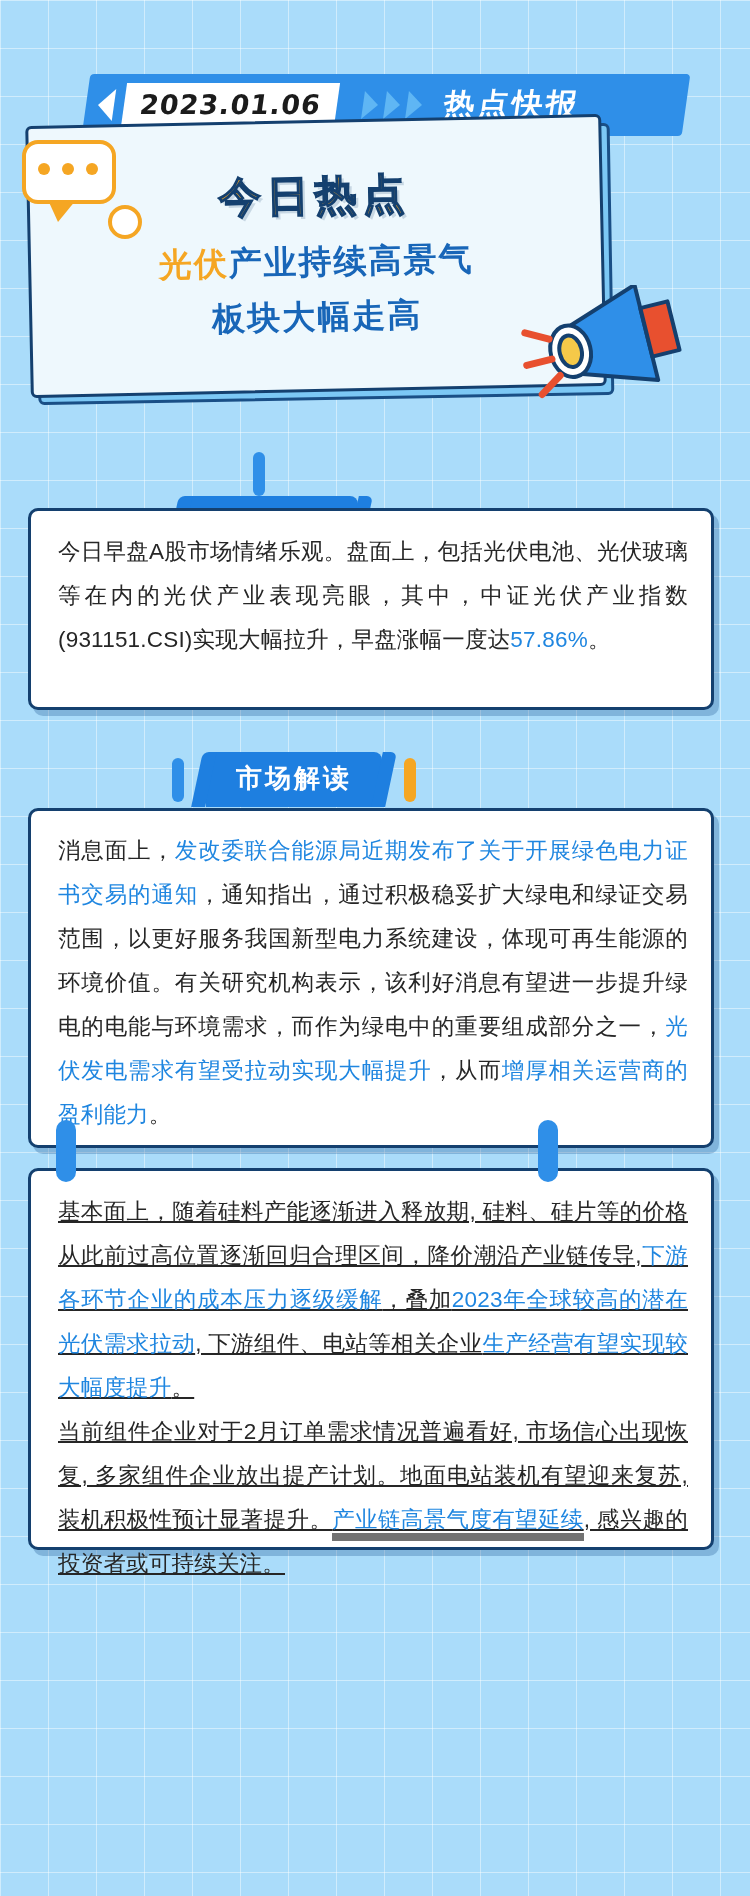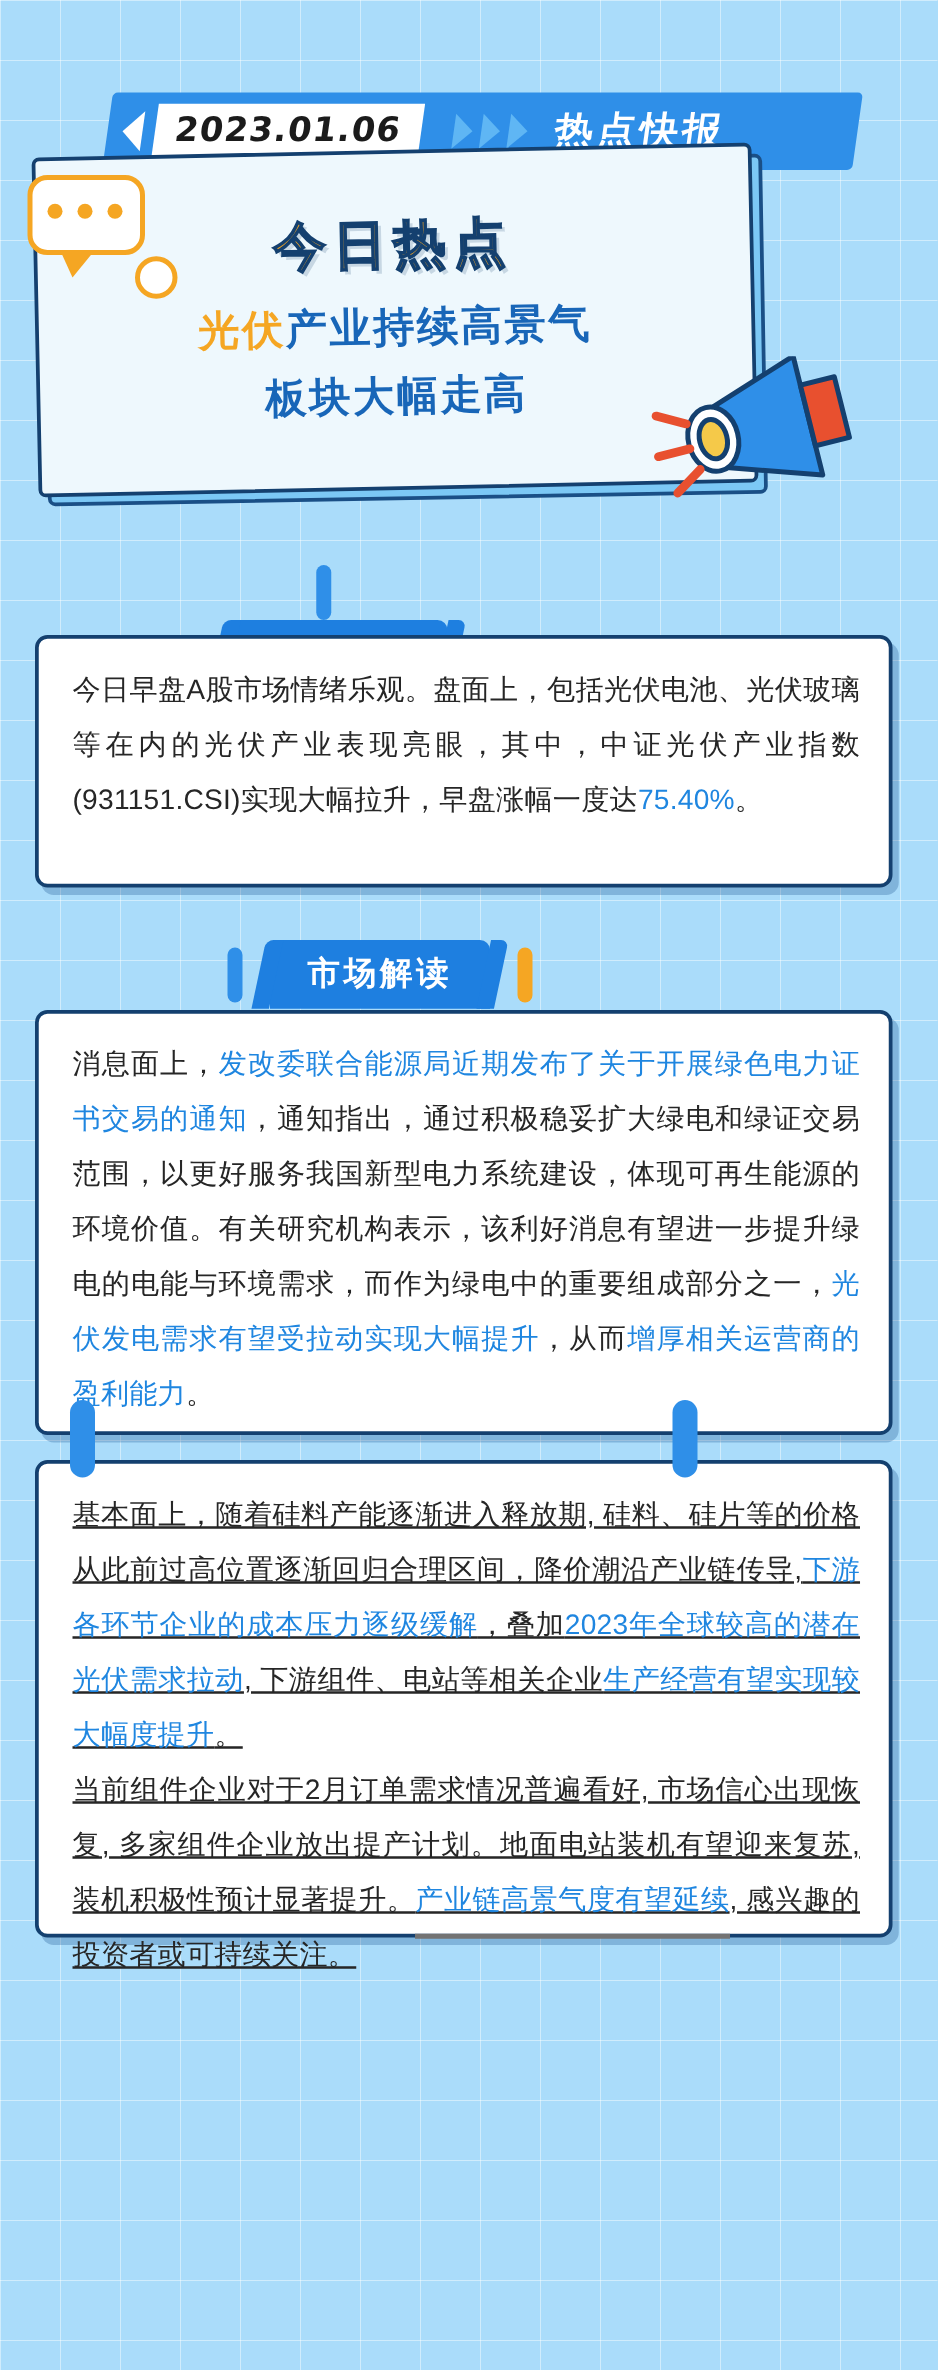--- a/index.html
+++ b/index.html
@@ -266,22 +266,22 @@
     position: absolute;
     font-size: 22.5px;
     line-height: 44px;
     color: #262626;
     letter-spacing: 0.2px;
     text-align: justify;
   }
   .card-body .blue { color: #1f86e0; }
   .card-body .blue-u {
     color: #1f86e0;
-    border-bottom: 4px solid #737373;
-    padding-bottom: 15px;
+    border-bottom: 8px solid #737373;
+    padding-bottom: 1px;
   }
 
   
   .connector {
     position: absolute;
     width: 20px;
     height: 62px;
     background: #2f8fe8;
     border-radius: 10px;
     z-index: 3;
@@ -332,24 +332,24 @@
   </g>
 </svg>
 
 <div class="sec-title-wrap" style="top:452px; left:182px;flex-direction:column;">
   <div class="tab-bar-left"></div>
   <div class="tab-chip">板块表现</div>
   <div class="tab-bar-right"></div>
 </div>
 <div class="card" style="top:508px; left:28px; width:686px; height:202px;"></div>
 <div class="card-body" style="top:530px; left:58px; width:630px;">
-  <span>今日早盘A股市场情绪乐观。盘面上，包括光伏电池、光伏玻璃等在内的光伏产业表现亮眼，其中，中证光伏产业指数(931151.CSI)实现大幅拉升，早盘涨幅一度达</span><span class="blue">75.40%</span><span>。</span>
-</div>
-
-<div class="sec-title-wrap" style="top:752px; left:182px;justify-content:center;">
+  <span>今日早盘A股市场情绪乐观。盘面上，包括光伏电池、光伏玻璃等在内的光伏产业表现亮眼，其中，中证光伏产业指数(931151.CSI)实现大幅拉升，早盘涨幅一度达</span><span class="blue">57.86%</span><span>。</span>
+</div>
+
+<div class="sec-title-wrap" style="top:752px; left:172px;justify-content:center;">
   <div class="tab-bar-left"></div>
   <div class="tab-chip">市场解读</div>
   <div class="tab-bar-right"></div>
 </div>
 <div class="card" style="top:808px; left:28px; width:686px; height:340px;"></div>
 <div class="card-body" style="top:830px; left:58px; width:630px;font-family:Liberation Mono, monospace;">
   <span>消息面上，</span><span class="blue">发改委联合能源局近期发布了关于开展绿色电力证书交易的通知</span><span>，通知指出，通过积极稳妥扩大绿电和绿证交易范围，以更好服务我国新型电力系统建设，体现可再生能源的环境价值。有关研究机构表示，该利好消息有望进一步提升绿电的电能与环境需求，而作为绿电中的重要组成部分之一，</span><span class="blue">光伏发电需求有望受拉动实现大幅提升</span><span>，从而</span><span class="blue">增厚相关运营商的盈利能力</span><span>。</span>
 </div>
 
 <div class="connector" style="top:1120px; left:56px;"></div>

